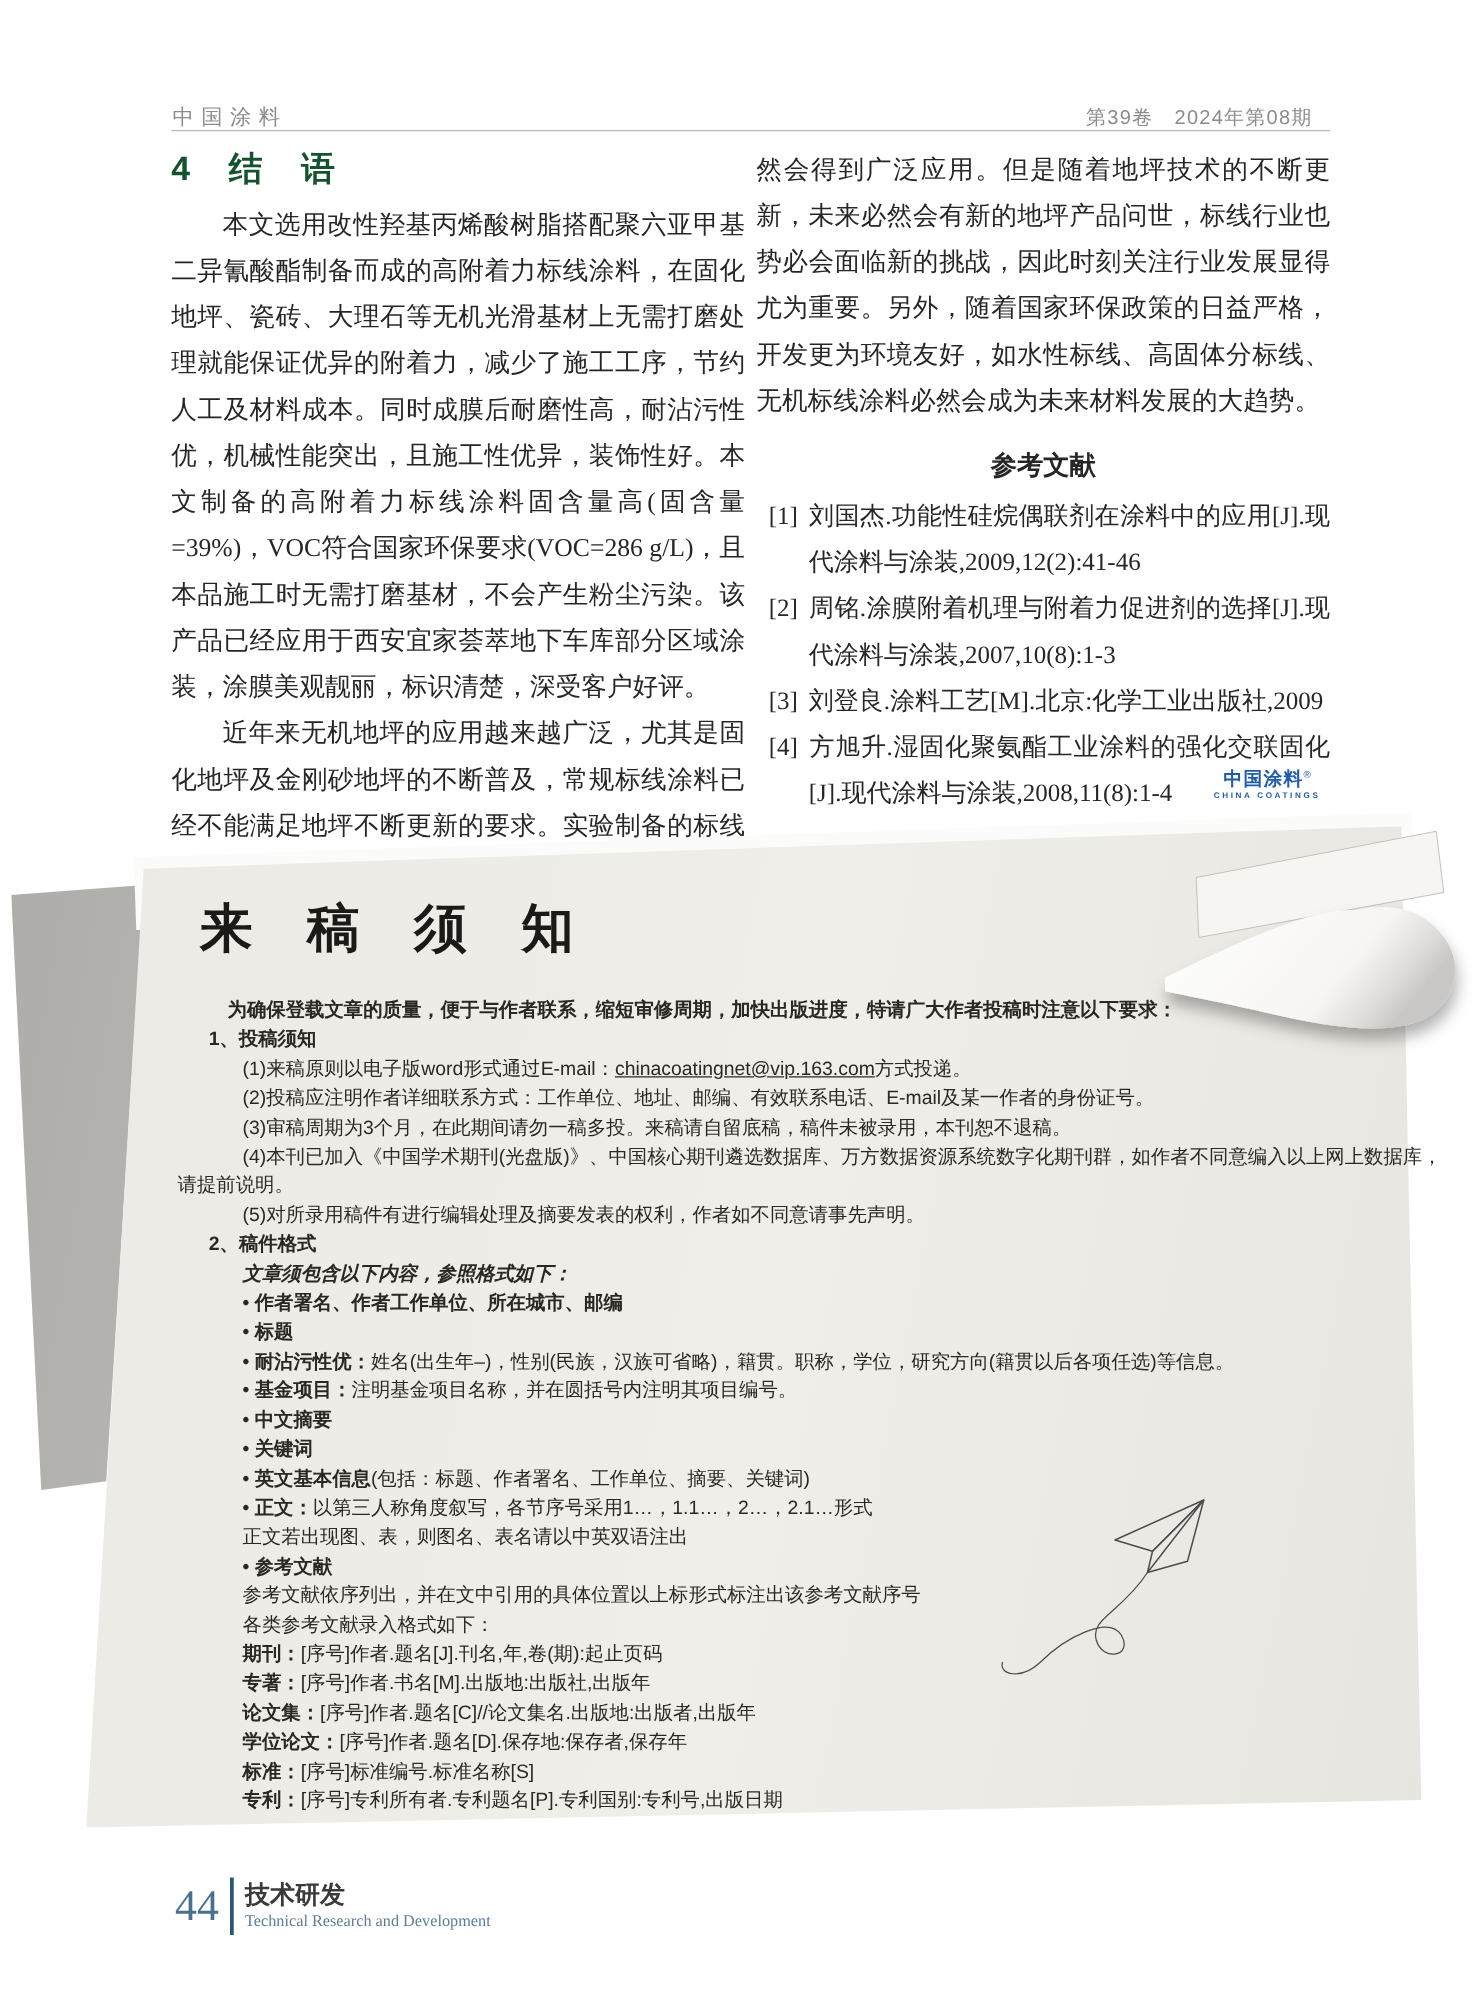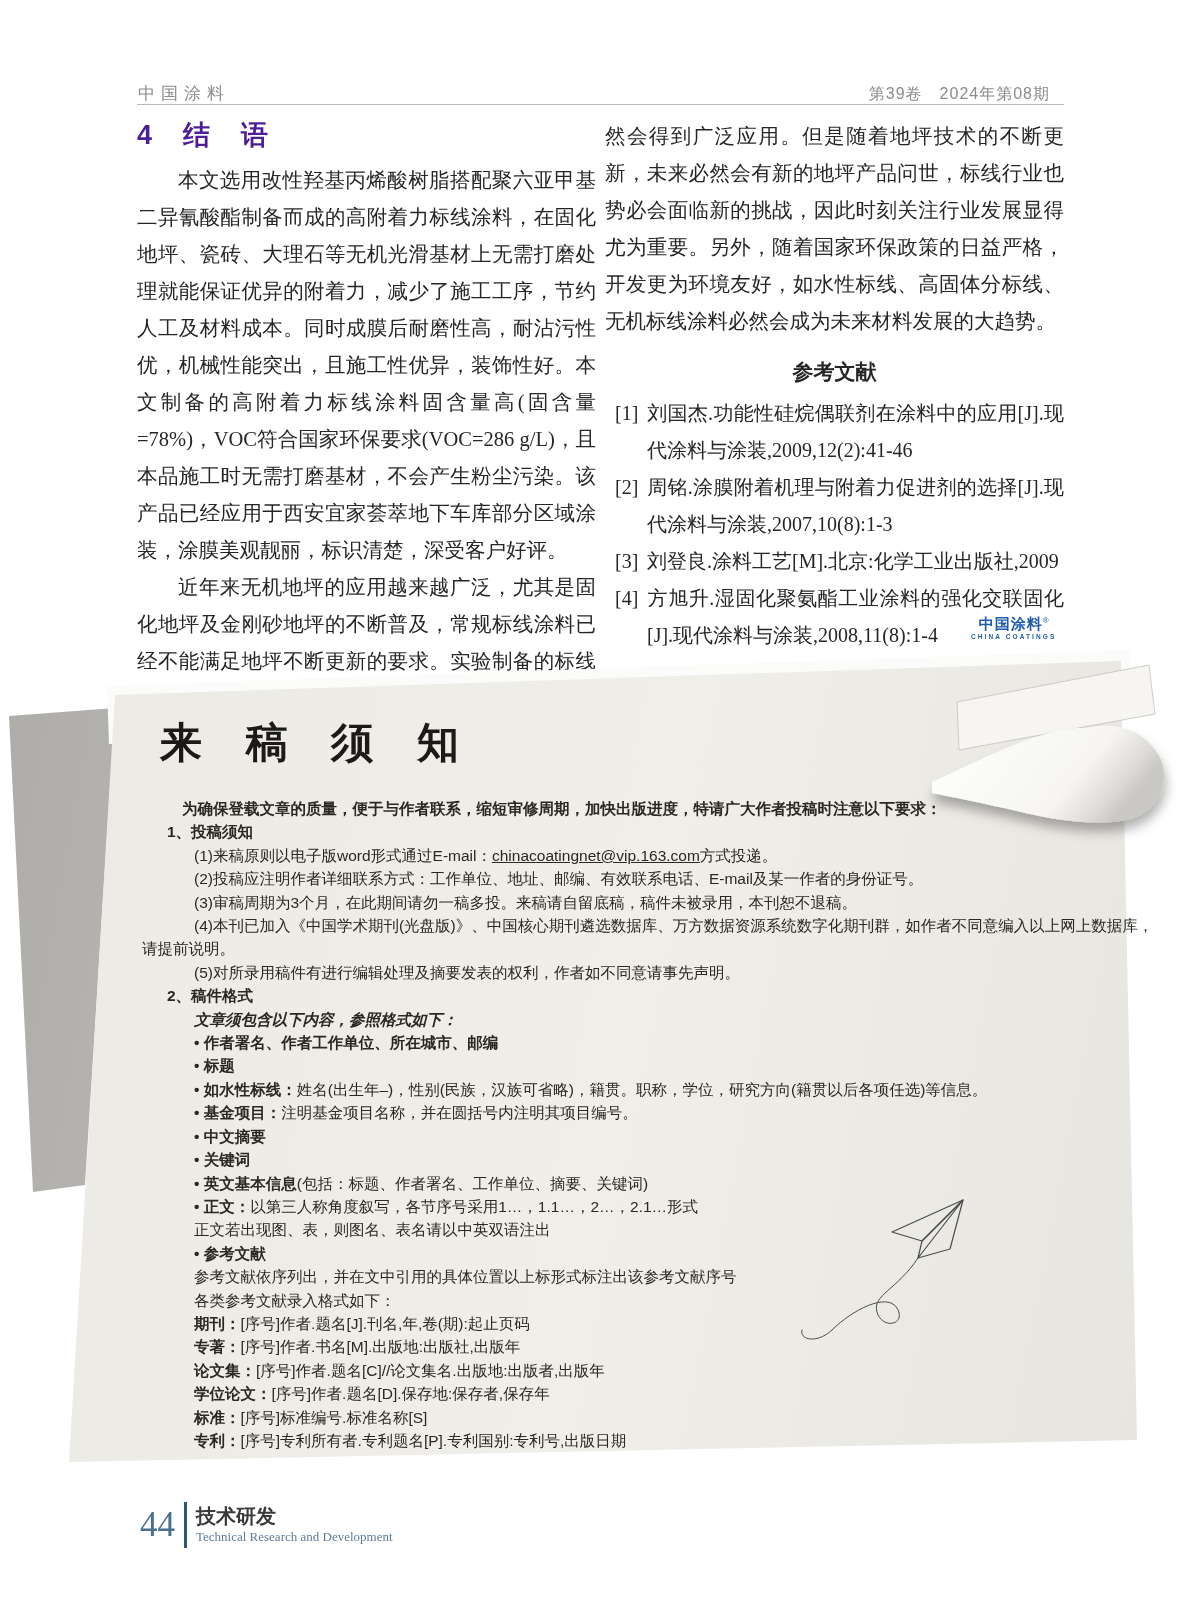--- a/index.html
+++ b/index.html
@@ -9,21 +9,21 @@
   
   .jheader-left { position:absolute; left:131px; top:82px; font-size:17px; color:#8c8c8c; letter-spacing:6px; }
   .jheader-right { position:absolute; right:130px; top:84px; font-size:16px; color:#8c8c8c; letter-spacing:1px; }
   .jheader-rule { position:absolute; left:130px; top:104px; width:927px; height:1px; background:#b9b9b9; }
 
   
   .col { position:absolute; top:118px; width:459px; font-family:"Liberation Serif","DejaVu Serif",serif;
          color:#262626; font-size:20.5px; line-height:37px; text-align:justify; }
   .col-left { left:130px; }
   .col-right { left:598px; }
-  .sec-heading { font-family:"Liberation Sans","DejaVu Sans",sans-serif; color:#4c1d95; font-weight:bold;
+  .sec-heading { font-family:"Liberation Sans","DejaVu Sans",sans-serif; color:#14532d; font-weight:bold;
                  font-size:27px; letter-spacing:2px; margin:0 0 10px 0; line-height:34px; }
   .col p { margin:0; }
   .indent { text-indent:2em; }
   .refs-title { font-weight:bold; text-align:center; font-size:21px; margin-top:14px; margin-bottom:4px;
                 font-family:"Liberation Serif","DejaVu Serif",serif; }
   .ref-item { position:relative; font-size:20px; line-height:37px; margin-left:10px; padding-left:32px; text-indent:-32px; }
   .ref-marker { display:inline-block; width:32px; text-indent:0; }
 
   
   .cc-logo { position:absolute; left:964px; top:616px; color:#1f5cab; text-align:center; line-height:1; }
@@ -72,21 +72,21 @@
 <body>
 
 <div class="page">
 
   <div class="jheader-left">中国涂料</div>
   <div class="jheader-right">第39卷　2024年第08期</div>
   <div class="jheader-rule"></div>
 
   <div class="col col-left">
     <div class="sec-heading">4　结　语</div>
-    <p class="indent">本文选用改性羟基丙烯酸树脂搭配聚六亚甲基二异氰酸酯制备而成的高附着力标线涂料，在固化地坪、瓷砖、大理石等无机光滑基材上无需打磨处理就能保证优异的附着力，减少了施工工序，节约人工及材料成本。同时成膜后耐磨性高，耐沾污性优，机械性能突出，且施工性优异，装饰性好。本文制备的高附着力标线涂料固含量高(固含量=78%)，VOC符合国家环保要求(VOC=286 g/L)，且本品施工时无需打磨基材，不会产生粉尘污染。该产品已经应用于西安宜家荟萃地下车库部分区域涂装，涂膜美观靓丽，标识清楚，深受客户好评。</p>
+    <p class="indent">本文选用改性羟基丙烯酸树脂搭配聚六亚甲基二异氰酸酯制备而成的高附着力标线涂料，在固化地坪、瓷砖、大理石等无机光滑基材上无需打磨处理就能保证优异的附着力，减少了施工工序，节约人工及材料成本。同时成膜后耐磨性高，耐沾污性优，机械性能突出，且施工性优异，装饰性好。本文制备的高附着力标线涂料固含量高(固含量=39%)，VOC符合国家环保要求(VOC=286 g/L)，且本品施工时无需打磨基材，不会产生粉尘污染。该产品已经应用于西安宜家荟萃地下车库部分区域涂装，涂膜美观靓丽，标识清楚，深受客户好评。</p>
     <p class="indent">近年来无机地坪的应用越来越广泛，尤其是固化地坪及金刚砂地坪的不断普及，常规标线涂料已经不能满足地坪不断更新的要求。实验制备的标线材料旨在为该类地坪提供更为持久和可信任的标线标识，为行人和车辆提供更为安全的保障，未来一定时期内必</p>
   </div>
 
   <div class="col col-right">
     <p>然会得到广泛应用。但是随着地坪技术的不断更新，未来必然会有新的地坪产品问世，标线行业也势必会面临新的挑战，因此时刻关注行业发展显得尤为重要。另外，随着国家环保政策的日益严格，开发更为环境友好，如水性标线、高固体分标线、无机标线涂料必然会成为未来材料发展的大趋势。</p>
     <div class="refs-title">参考文献</div>
     <div class="ref-item"><span class="ref-marker">[1]</span><span>刘国杰.功能性硅烷偶联剂在涂料中的应用[J].现代涂料与涂装,2009,12(2):41-46</span></div>
     <div class="ref-item"><span class="ref-marker">[2]</span><span>周铭.涂膜附着机理与附着力促进剂的选择[J].现代涂料与涂装,2007,10(8):1-3</span></div>
     <div class="ref-item"><span class="ref-marker">[3]</span><span>刘登良.涂料工艺[M].北京:化学工业出版社,2009</span></div>
     <div class="ref-item"><span class="ref-marker">[4]</span><span>方旭升.湿固化聚氨酯工业涂料的强化交联固化[J].现代涂料与涂装,2008,11(8):1-4</span></div>
@@ -125,21 +125,21 @@
     <div class="n-line"><span>(1)来稿原则以电子版word形式通过E-mail：</span><span class="u">chinacoatingnet@vip.163.com</span><span>方式投递。</span></div>
     <div class="n-line">(2)投稿应注明作者详细联系方式：工作单位、地址、邮编、有效联系电话、E-mail及某一作者的身份证号。</div>
     <div class="n-line">(3)审稿周期为3个月，在此期间请勿一稿多投。来稿请自留底稿，稿件未被录用，本刊恕不退稿。</div>
     <div class="n-line">(4)本刊已加入《中国学术期刊(光盘版)》、中国核心期刊遴选数据库、万方数据资源系统数字化期刊群，如作者不同意编入以上网上数据库，</div>
     <div class="n-line n-wrap2">请提前说明。</div>
     <div class="n-line">(5)对所录用稿件有进行编辑处理及摘要发表的权利，作者如不同意请事先声明。</div>
     <div class="n-line n-h">2、稿件格式</div>
     <div class="n-line n-bold">文章须包含以下内容，参照格式如下：</div>
     <div class="n-line bullet"><span class="b-label">作者署名、作者工作单位、所在城市、邮编</span><span></span></div>
     <div class="n-line bullet"><span class="b-label">标题</span><span></span></div>
-    <div class="n-line bullet"><span class="b-label">如水性标线：</span><span>姓名(出生年–)，性别(民族，汉族可省略)，籍贯。职称，学位，研究方向(籍贯以后各项任选)等信息。</span></div>
+    <div class="n-line bullet"><span class="b-label">耐沾污性优：</span><span>姓名(出生年–)，性别(民族，汉族可省略)，籍贯。职称，学位，研究方向(籍贯以后各项任选)等信息。</span></div>
     <div class="n-line bullet"><span class="b-label">基金项目：</span><span>注明基金项目名称，并在圆括号内注明其项目编号。</span></div>
     <div class="n-line bullet"><span class="b-label">中文摘要</span><span></span></div>
     <div class="n-line bullet"><span class="b-label">关键词</span><span></span></div>
     <div class="n-line bullet"><span class="b-label">英文基本信息</span><span>(包括：标题、作者署名、工作单位、摘要、关键词)</span></div>
     <div class="n-line bullet"><span class="b-label">正文：</span><span>以第三人称角度叙写，各节序号采用1…，1.1…，2…，2.1…形式</span></div>
     <div class="n-line">正文若出现图、表，则图名、表名请以中英双语注出</div>
     <div class="n-line bullet"><span class="b-label">参考文献</span></div>
     <div class="n-line">参考文献依序列出，并在文中引用的具体位置以上标形式标注出该参考文献序号</div>
     <div class="n-line">各类参考文献录入格式如下：</div>
     <div class="n-line"><span class="b-label">期刊：</span><span>[序号]作者.题名[J].刊名,年,卷(期):起止页码</span></div>

